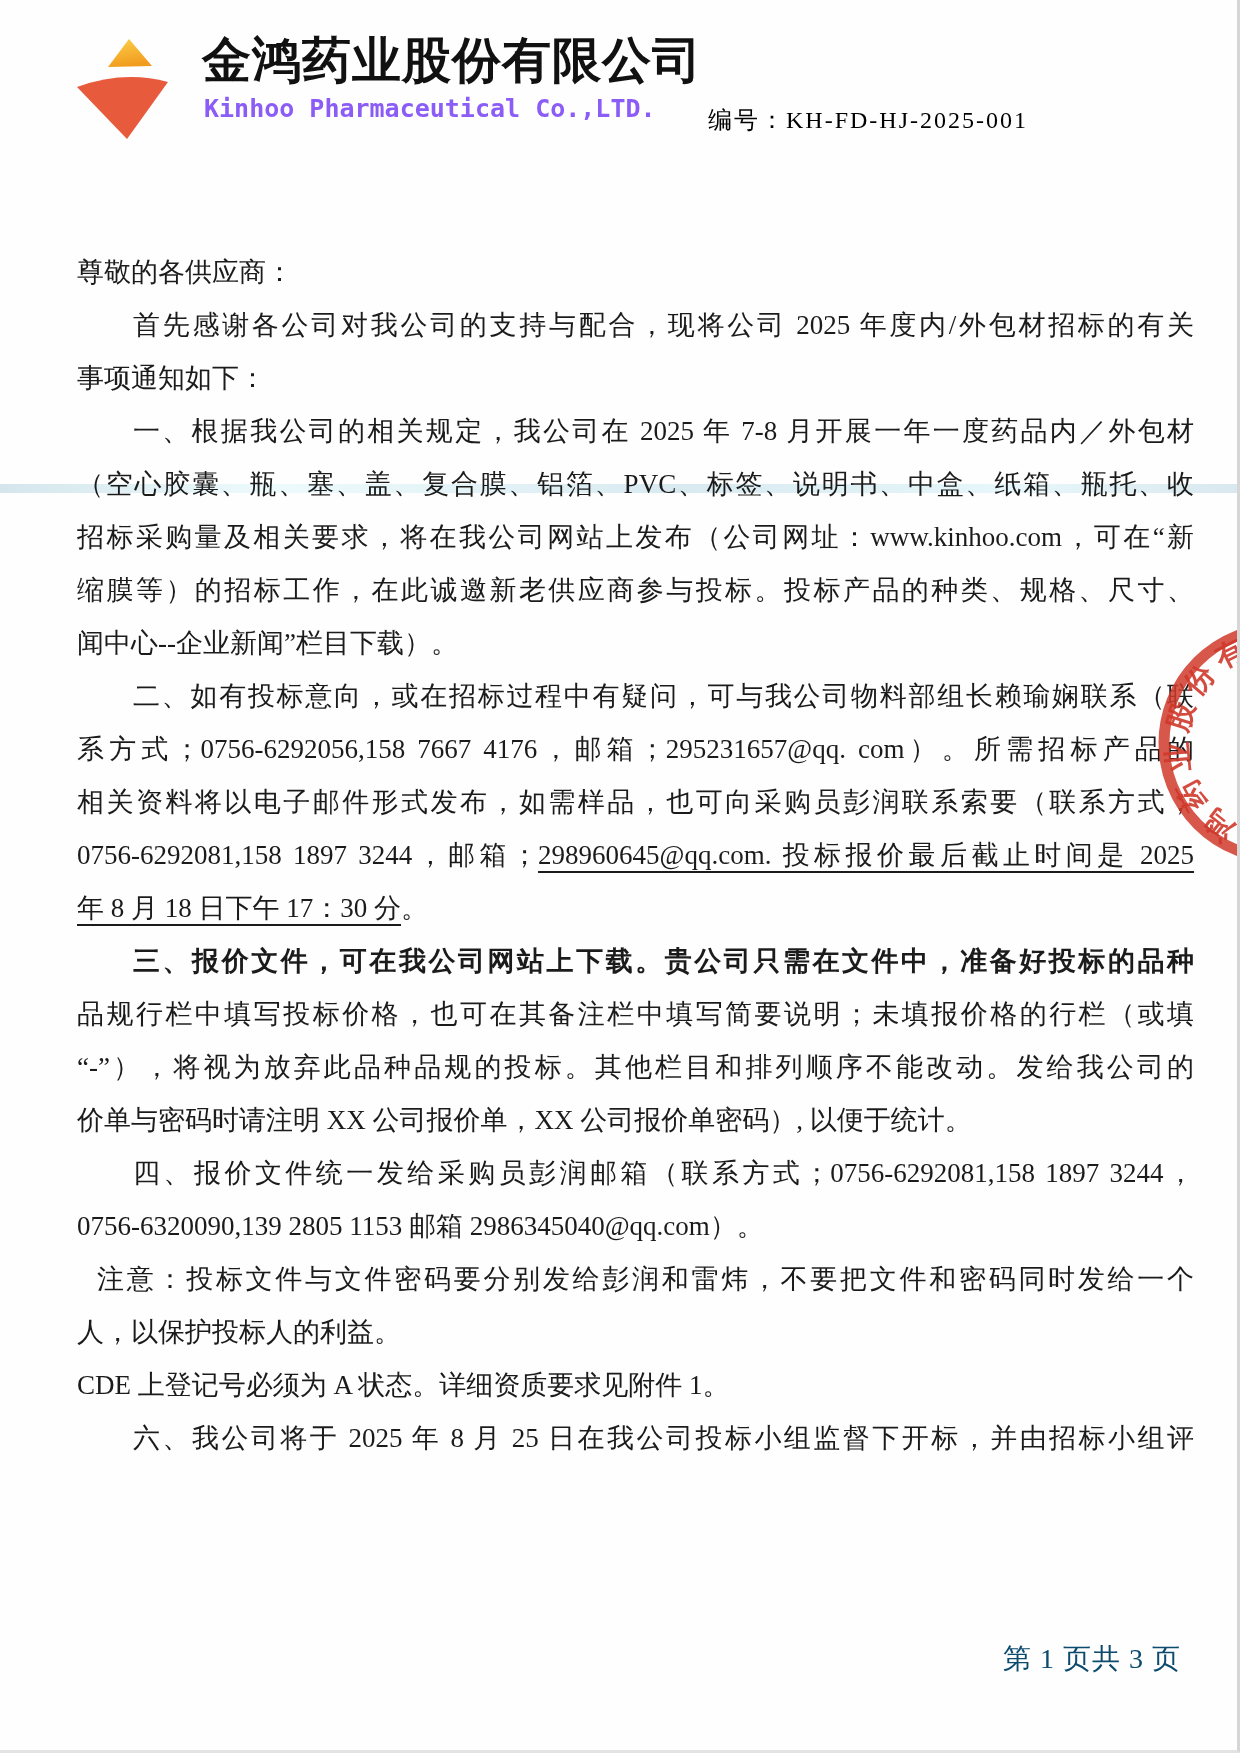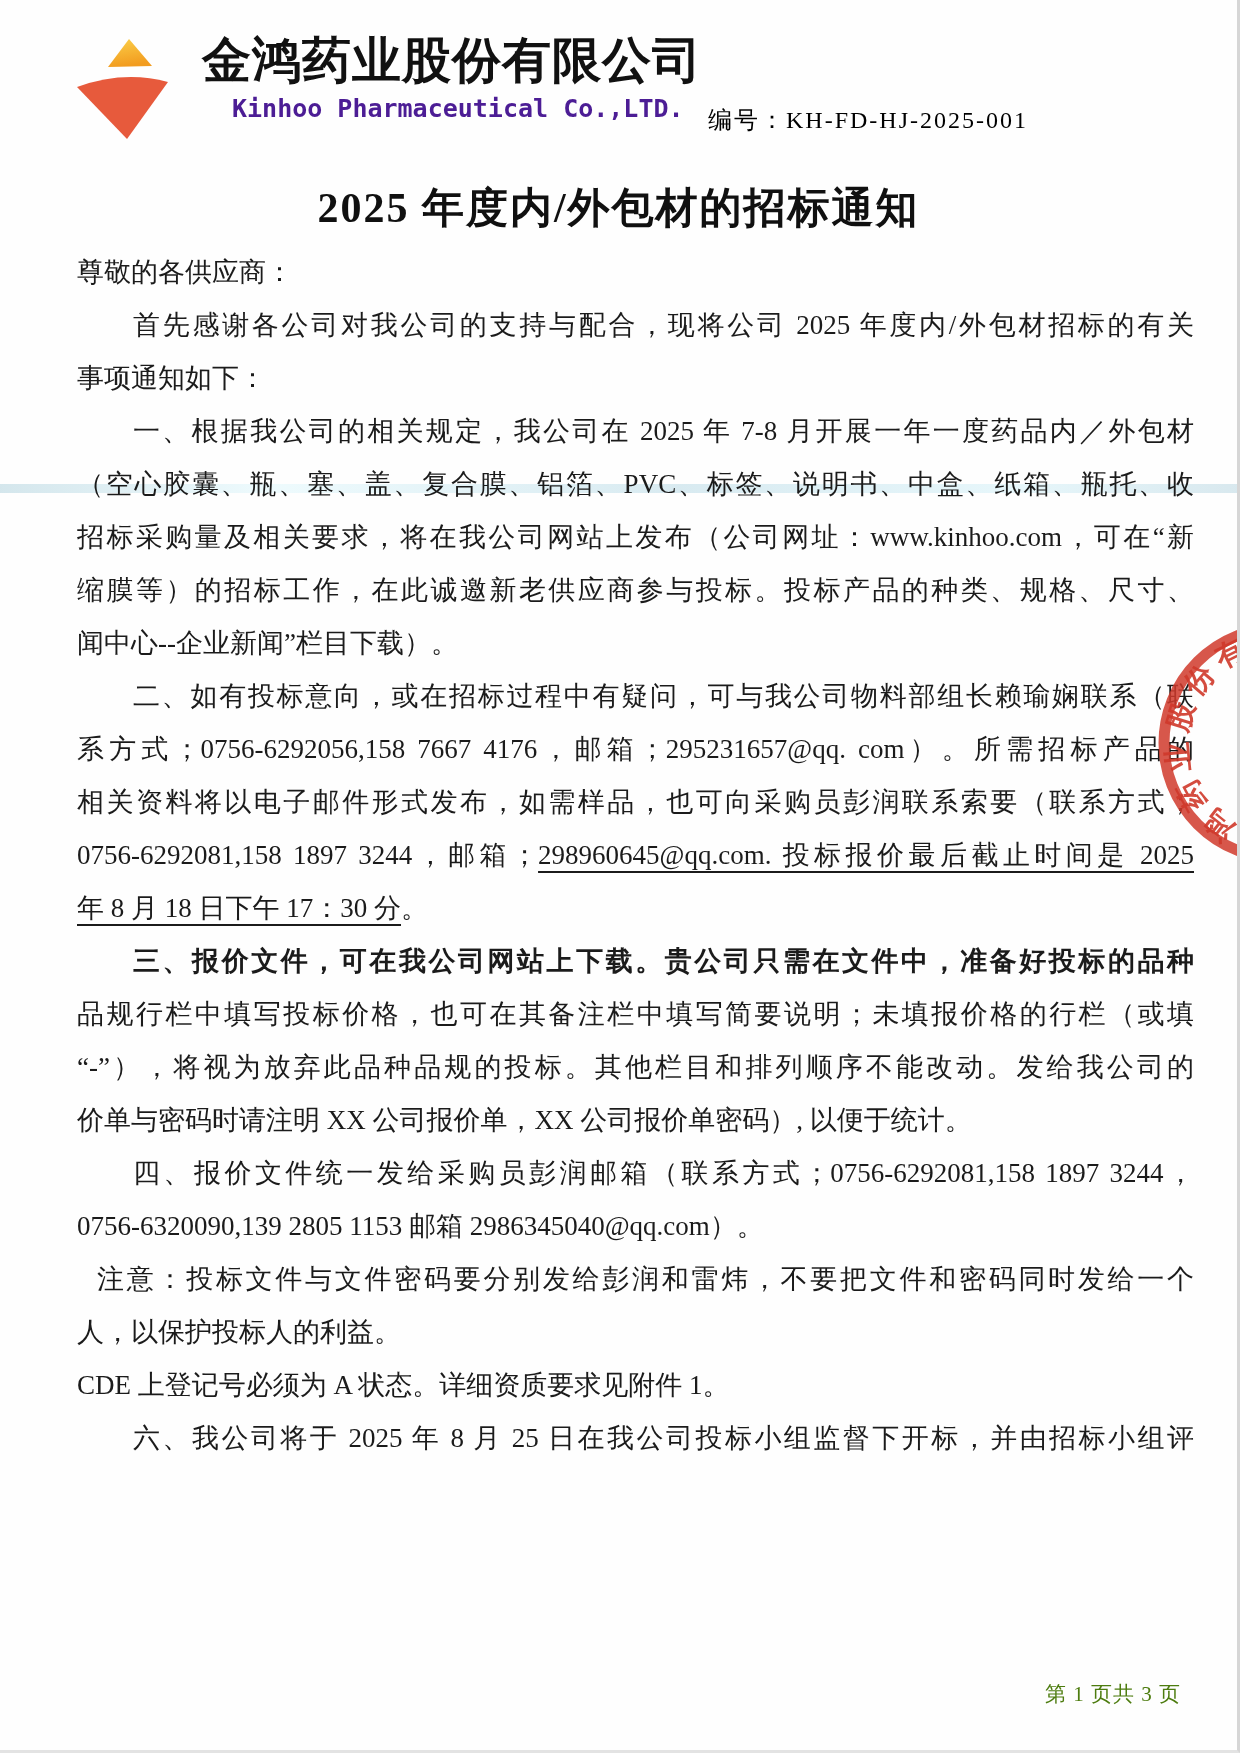--- a/index.html
+++ b/index.html
@@ -16,21 +16,21 @@
   
   .logo{position:absolute;left:62px;top:30px;width:130px;height:115px;}
   .company-cn{
     position:absolute;left:202px;top:28px;
     font-family:"Liberation Sans","DejaVu Sans",sans-serif;
     font-weight:900;font-size:49px;letter-spacing:1px;color:#111;
   }
   .company-en{
     position:absolute;left:204px;top:94px;
     font-family:"DejaVu Sans Mono","Liberation Mono",monospace;
-    font-weight:bold;font-size:25px;letter-spacing:0px;color:#4c1d95;margin-left:28px;
+    font-weight:bold;font-size:25px;letter-spacing:0px;color:#8b5cf6;
   }
   .doc-number{
     position:absolute;left:708px;top:104px;font-size:24px;letter-spacing:2px;color:#000000;
   }
   .doc-title{
     position:absolute;left:0;right:0;top:180px;text-align:center;
     font-size:42px;font-weight:bold;letter-spacing:2px;color:#101010;
   }
   
   .body-text{position:absolute;left:77px;top:246px;width:1117px;}
@@ -57,21 +57,21 @@
     pointer-events:none;
   }
   .body-text,.doc-title,.company-cn{z-index:2;}
   
   .stamp{
     position:absolute;right:0;top:598px;width:93px;height:306px;
     overflow:hidden;z-index:3;pointer-events:none;
   }
   
   .page-footer{
-    position:absolute;right:56px;top:1680px;font-size:21px;color:#4d7c0f;letter-spacing:1px;
+    position:absolute;right:56px;top:1640px;font-size:28px;color:#0c4a6e;letter-spacing:1px;
   }
 </style>
 </head>
 <body>
 
 <div class="page">
 
   <svg class="logo" viewBox="0 0 130 115">
     <defs>
       <linearGradient id="lg-tri" x1="0" y1="0" x2="0.25" y2="1">
@@ -80,21 +80,20 @@
       </linearGradient>
     </defs>
     <polygon points="67,9 46,37 90,36" fill="url(#lg-tri)"></polygon>
     <path d="M 15,57 Q 62,40 106,52 L 65,109 Z" fill="#e75a3c"></path>
   </svg>
 
   <div class="company-cn">金鸿药业股份有限公司</div>
   <div class="company-en">Kinhoo Pharmaceutical Co.,LTD.</div>
   <div class="doc-number">编号：KH-FD-HJ-2025-001</div>
 
-  <div class="doc-title">2025 年度内/外包材的招标通知</div>
 
   <div class="scan-streak"></div>
 
   <div class="body-text">
       <div class="bline"><span class="seg">尊敬的各供应商：</span></div>
       <div class="bline fill" style="padding-left: 56px;"><span class="seg">首先感谢各公司对我公司的支持与配合，现将公司 2025 年度内/外包材招标的有关</span></div>
       <div class="bline"><span class="seg">事项通知如下：</span></div>
       <div class="bline fill" style="padding-left: 56px;"><span class="seg">一、根据我公司的相关规定，我公司在 2025 年 7-8 月开展一年一度药品内／外包材</span></div>
       <div class="bline fill"><span class="seg">（空心胶囊、瓶、塞、盖、复合膜、铝箔、PVC、标签、说明书、中盒、纸箱、瓶托、收</span></div>
       <div class="bline fill"><span class="seg">招标采购量及相关要求，将在我公司网站上发布（公司网址：www.kinhoo.com，可在“新</span></div>

